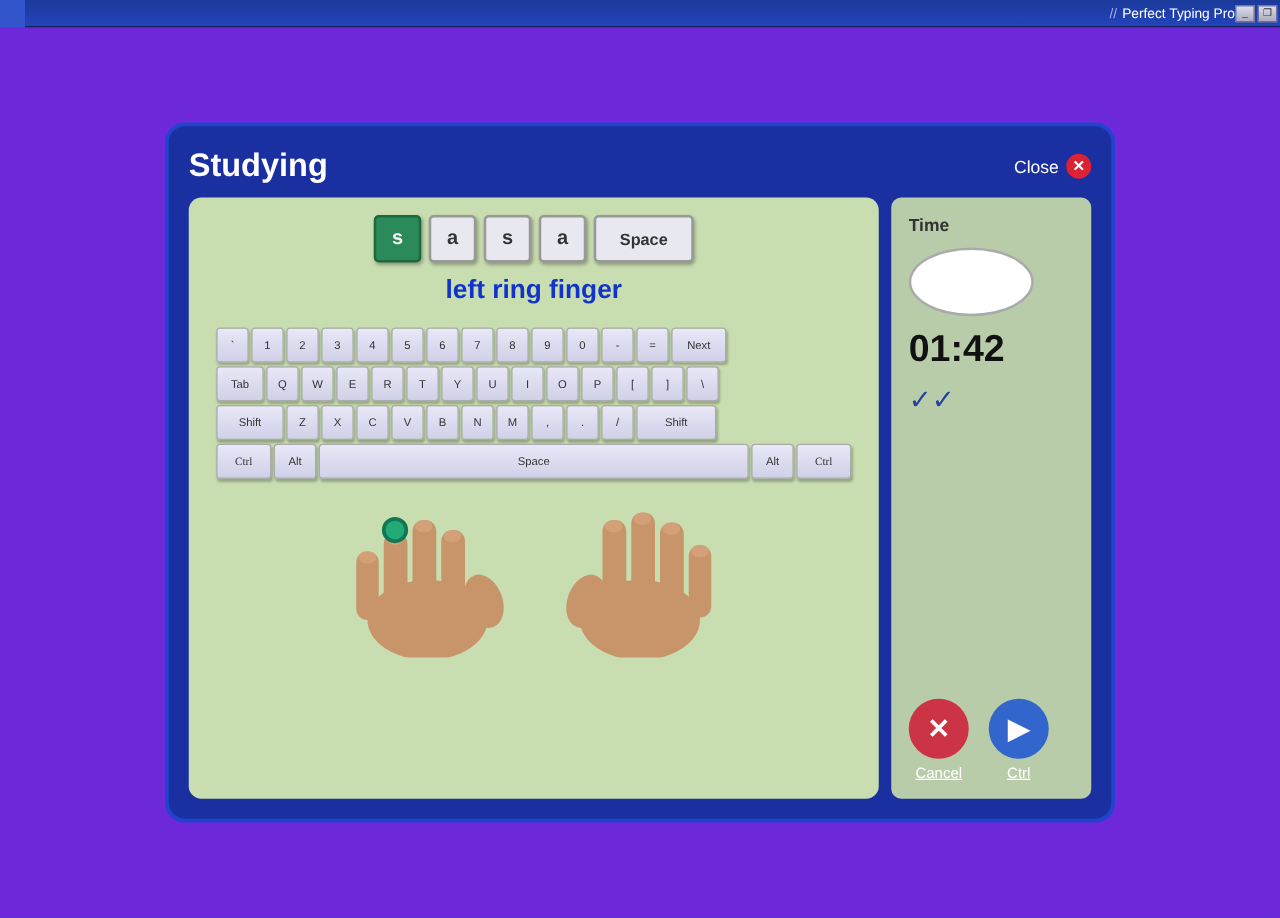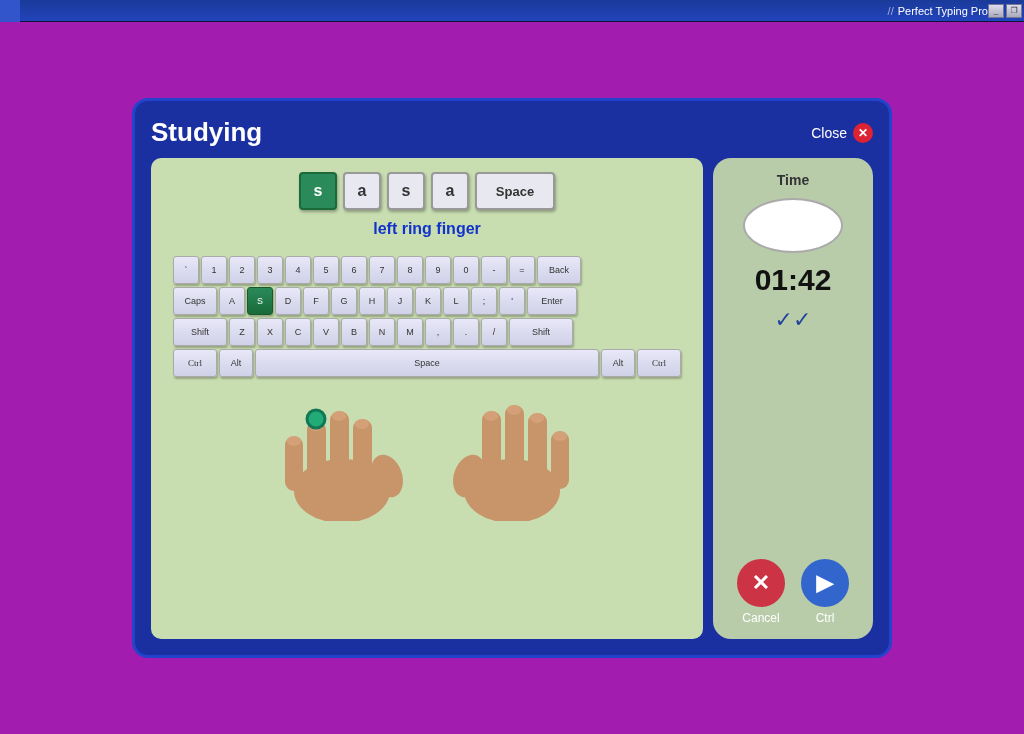--- a/index.html
+++ b/index.html
@@ -50,21 +50,21 @@
       font-size: 8px;
       cursor: pointer;
       color: #333;
     }
     .titlebar-btn.close-btn { background: linear-gradient(to bottom, #f88, #d44); color: white; }
 
     
     .main-area {
       width: 100%;
       height: calc(100% - 22px);
-      background: #a21caf;
+      background: #6d28d9;
       display: flex;
       align-items: center;
       justify-content: center;
     }
 
     
     .panel {
       width: 760px;
       height: 560px;
       background: #1a2fa0;
@@ -158,21 +158,21 @@
       color: white;
       border-color: #1a6a3a;
     }
     .key-box.space-key {
       width: 80px;
       font-size: 13px;
     }
 
     .finger-label {
       color: #1133cc;
-      font-size: 16px;
+      font-size: 21px;
       font-weight: bold;
     }
 
     
     .keyboard-container {
       background: #c8ddb0;
       border-radius: 8px;
       padding: 8px;
       width: 100%;
     }
@@ -231,25 +231,25 @@
       justify-content: center;
       background: #c8ddb0;
       border-radius: 0 0 10px 10px;
       overflow: hidden;
     }
 
     
     .right-panel {
       width: 160px;
       background: #b8ccaa;
-      border-radius: 18px;
+      border-radius: 8px;
       padding: 14px;
       display: flex;
       flex-direction: column;
-      align-items: center;
+      align-items: flex-start;
       gap: 10px;
     }
 
     .time-label {
       font-size: 14px;
       color: #333;
       font-weight: bold;
     }
 
     .time-oval {
@@ -297,20 +297,21 @@
       color: white;
       font-weight: bold;
     }
 
     .cancel-circle { background: #cc3344; }
     .next-circle { background: #3366cc; }
 
     .action-label {
       color: white;
       font-size: 12px;
+      text-decoration: underline;
     }
   </style>
 </head>
 <body>
 
 <div class="titlebar">
   <div class="titlebar-title">
     <span>Perfect Typing Pro</span>
   </div>
   <div class="titlebar-controls">
@@ -356,39 +357,40 @@
               <div class="key">3</div>
               <div class="key">4</div>
               <div class="key">5</div>
               <div class="key">6</div>
               <div class="key">7</div>
               <div class="key">8</div>
               <div class="key">9</div>
               <div class="key">0</div>
               <div class="key">-</div>
               <div class="key">=</div>
-              <div class="key back">Back</div>
+              <div class="key back">Next</div>
             </div>
 
-
             <div class="key-row">
-              <div class="key caps">Caps</div>
-              <div class="key">A</div>
-              <div class="key highlighted">S</div>
-              <div class="key">D</div>
-              <div class="key">F</div>
-              <div class="key">G</div>
-              <div class="key">H</div>
-              <div class="key">J</div>
-              <div class="key">K</div>
-              <div class="key">L</div>
-              <div class="key">;</div>
-              <div class="key">'</div>
-              <div class="key enter">Enter</div>
+              <div class="key wide-1">Tab</div>
+              <div class="key">Q</div>
+              <div class="key">W</div>
+              <div class="key">E</div>
+              <div class="key">R</div>
+              <div class="key">T</div>
+              <div class="key">Y</div>
+              <div class="key">U</div>
+              <div class="key">I</div>
+              <div class="key">O</div>
+              <div class="key">P</div>
+              <div class="key">[</div>
+              <div class="key">]</div>
+              <div class="key">\</div>
             </div>
+
 
             <div class="key-row">
               <div class="key shift-left">Shift</div>
               <div class="key">Z</div>
               <div class="key">X</div>
               <div class="key">C</div>
               <div class="key">V</div>
               <div class="key">B</div>
               <div class="key">N</div>
               <div class="key">M</div>

